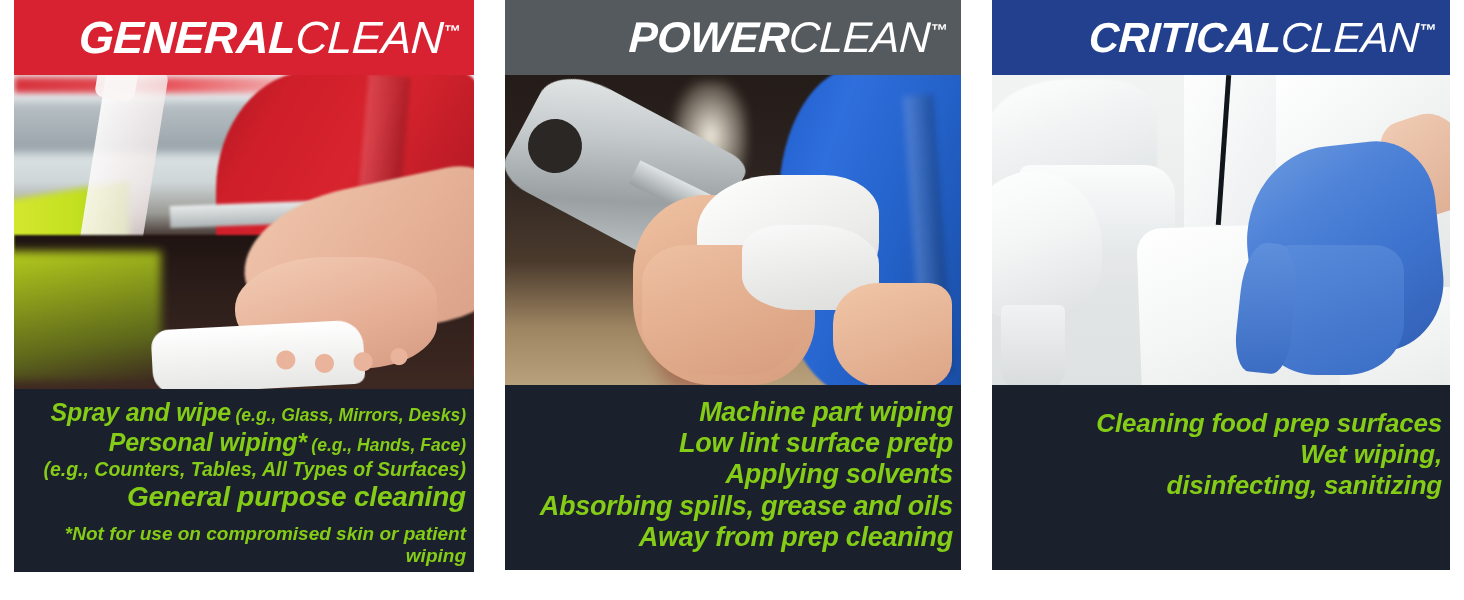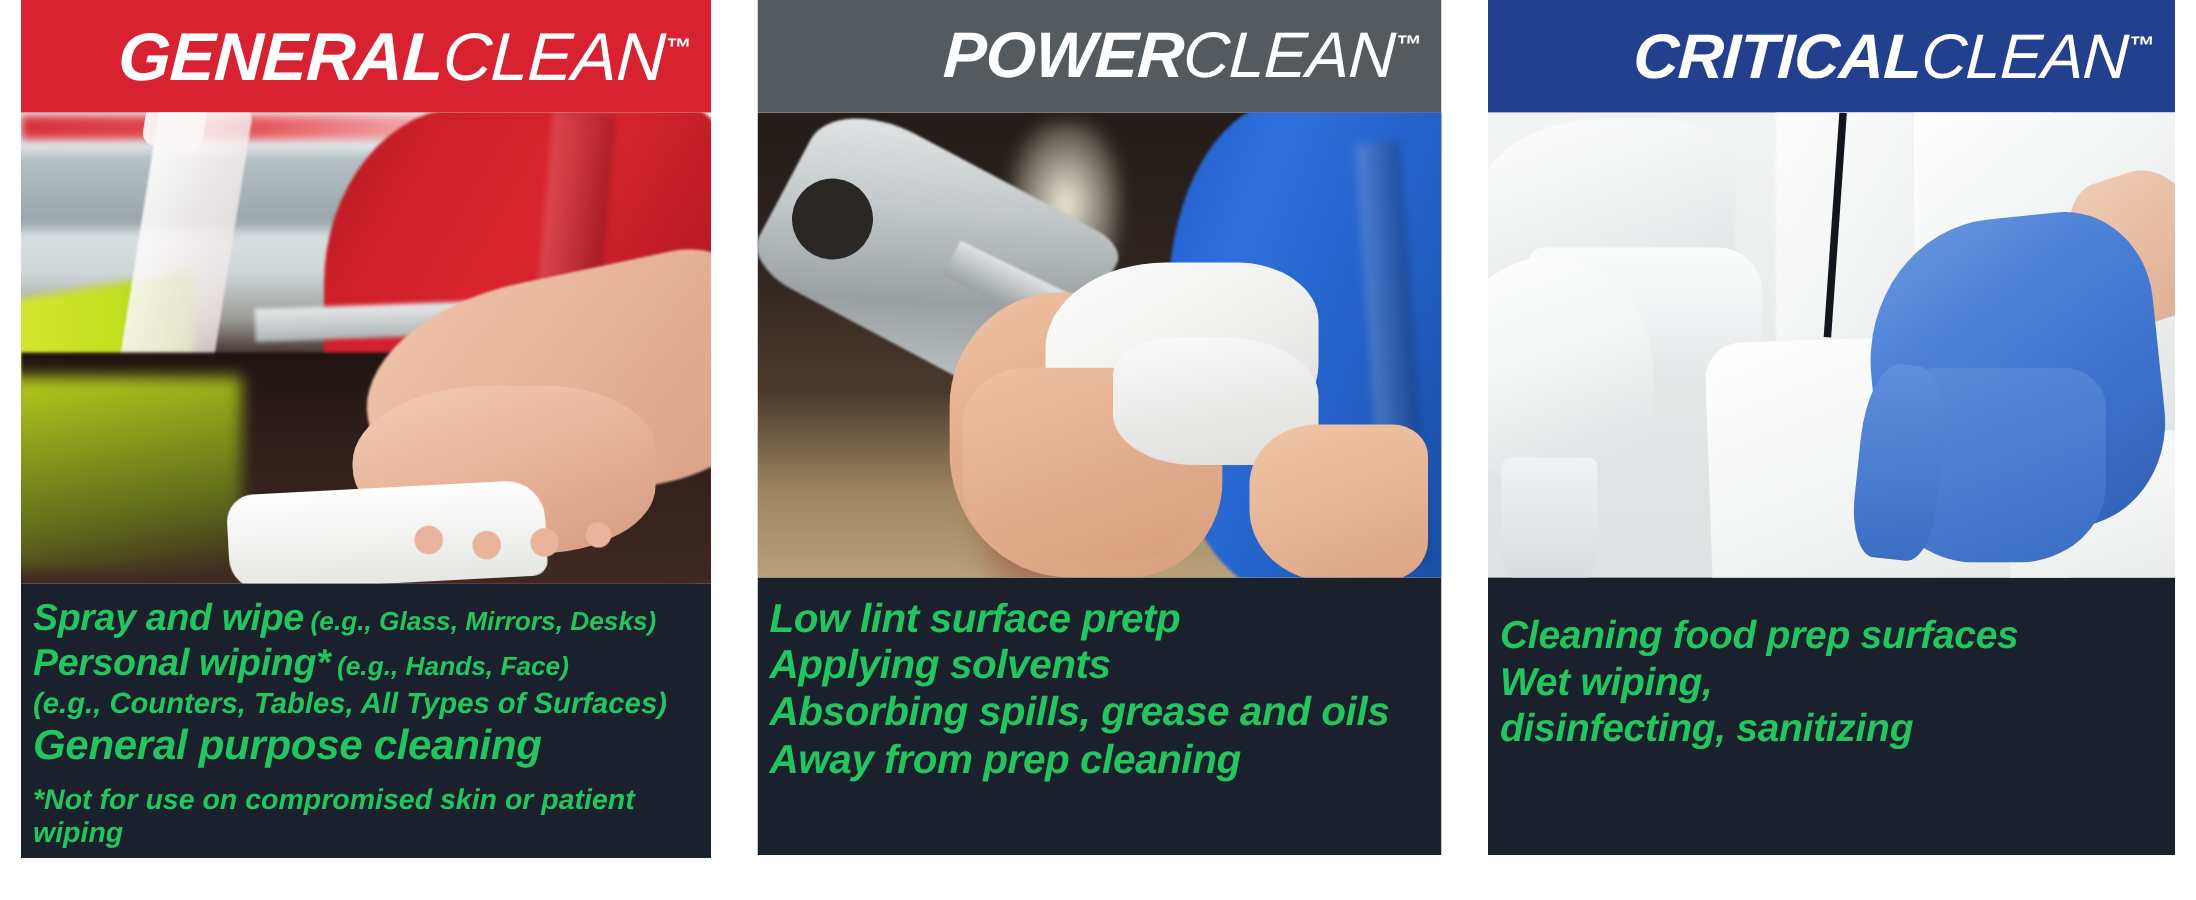--- a/index.html
+++ b/index.html
@@ -318,25 +318,25 @@
   .ph3-wrist {
     right: -4%; top: 40px; width: 18%; height: 100px;
     background: linear-gradient(160deg, #f0cbb4, #ddae93);
     border-radius: 30% 40% 20% 30%;
     transform: rotate(-18deg);
   }
 
   
   .caption {
     background: #1a202c;
-    color: #22c55e;
+    color: #84cc16;
     flex: 0 0 auto;
     padding: 10px 8px 12px;
     box-sizing: border-box;
-    text-align: left;
+    text-align: right;
     font-style: italic;
   }
   .panel.p1 .caption { height: 183px; padding-top: 9px; }
   .panel.p2 .caption { height: 185px; padding-top: 12px; }
   .panel.p3 .caption { height: 185px; padding-top: 24px; }
 
   .cap-line { line-height: 1.12; }
   .cap-strong {
     font-weight: 700;
     font-size: 25px;
@@ -430,20 +430,21 @@
       <div class="ph-layer ph2-wrenchhole"></div>
       <div class="ph-layer ph2-wrenchshaft"></div>
       <div class="ph-layer ph2-hand"></div>
       <div class="ph-layer ph2-wipe"></div>
       <div class="ph-layer ph2-fingers"></div>
       <div class="ph-layer ph2-wipe2"></div>
       <div class="ph-layer ph2-hand2"></div>
     </div>
 
     <div class="caption">
+      <div class="cap-line">Machine part wiping</div>
       <div class="cap-line">Low lint surface pretp</div>
       <div class="cap-line">Applying solvents</div>
       <div class="cap-line">Absorbing spills, grease and oils</div>
       <div class="cap-line">Away from prep cleaning</div>
     </div>
   </div>
 
   <div class="panel p3">
 
     <div class="panel-header" style="background:#23408E">

